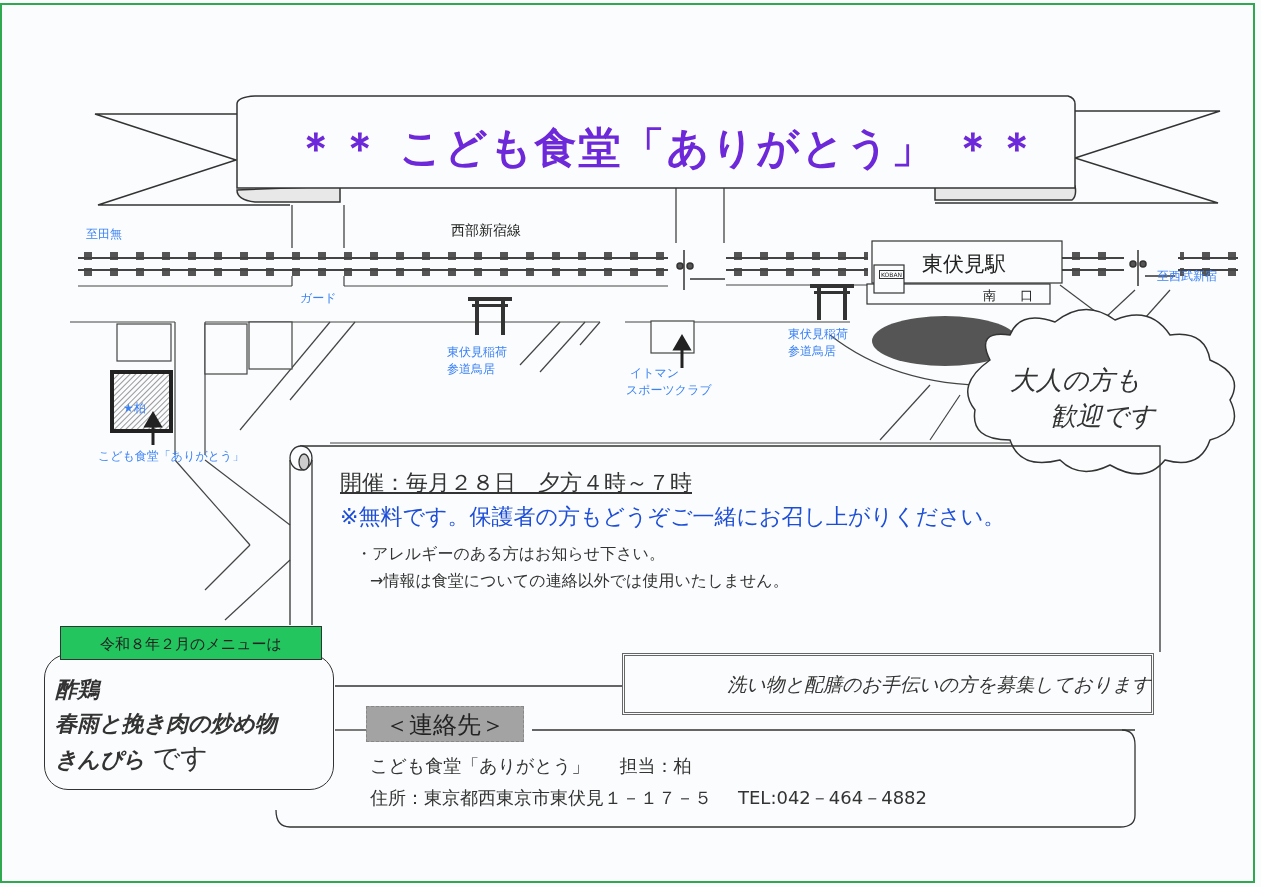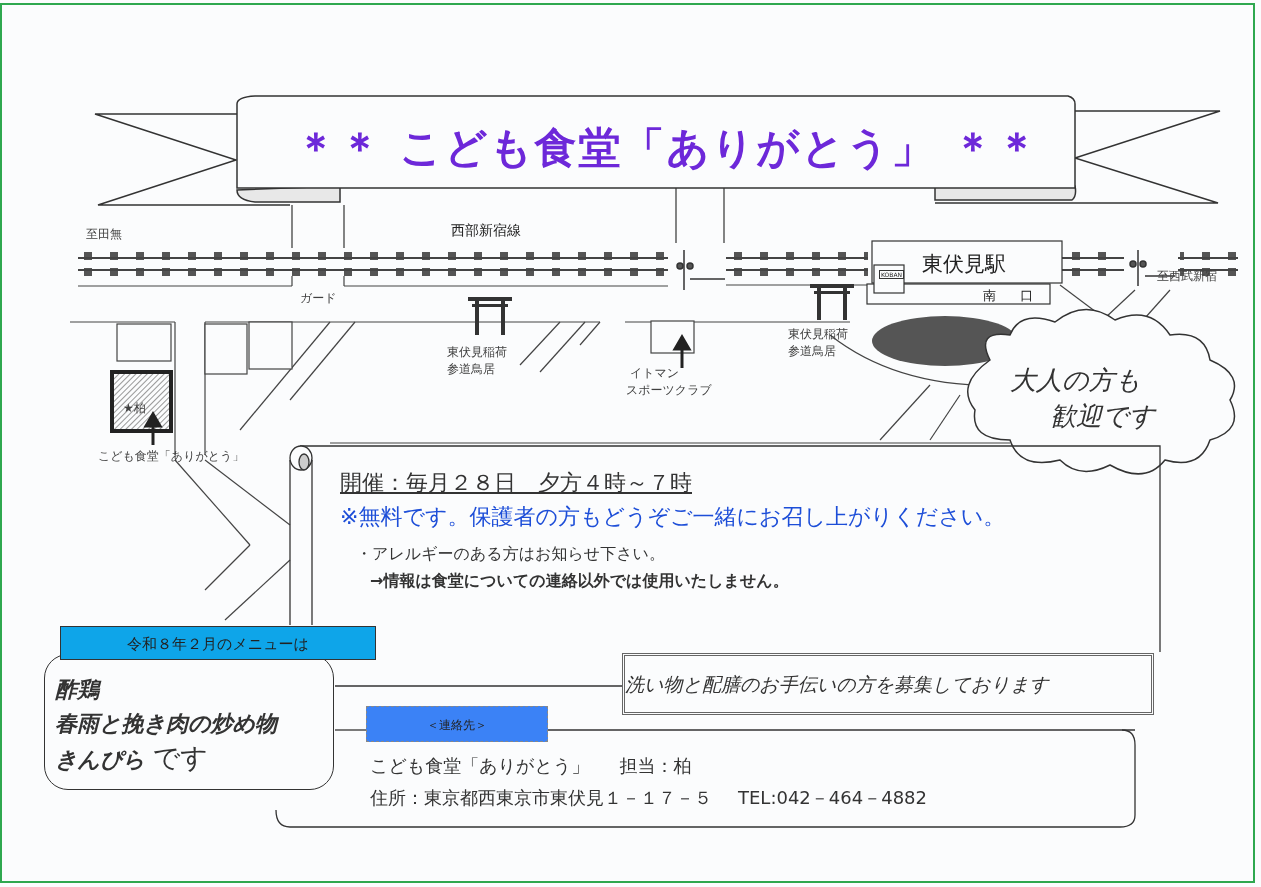--- a/index.html
+++ b/index.html
@@ -3,41 +3,41 @@
 <meta charset="utf-8">
 <style>
   html, body { margin: 0; padding: 0; background: #fbfcfd; }
   body { width: 1261px; height: 887px; position: relative; overflow: hidden;
          font-family: "DejaVu Sans", "Liberation Sans", sans-serif; color: #222; }
   .frame { position: absolute; left: 0; top: 3px; width: 1255px; height: 880px;
            border: 2px solid #2fa84f; box-sizing: border-box; }
   svg.map { position: absolute; left: 0; top: 0; }
   .abs { position: absolute; white-space: nowrap; }
   .title { left: 295px; top: 120px; font-size: 42px; font-weight: bold; letter-spacing: 2px; color: #6d28d9; }
-  .small { font-size: 12px; color: #404040; }
+  .small { font-size: 12px; color: #3b82f6; }
   .station { left: 922px; top: 250px; font-size: 21px; }
   .south { left: 983px; top: 287px; font-size: 13px; letter-spacing: 10px; }
   .koban { left: 879px; top: 270px; font-size: 6px; border: 1px solid #333; padding: 0 1px; }
   .cloud-text { left: 1010px; top: 362px; font-size: 26px; font-style: italic; line-height: 36px; color: #333; }
   .cloud-text .l2 { padding-left: 40px; display: block; }
   .info { left: 340px; top: 468px; }
   .info .h { font-size: 22px; text-decoration: underline; margin-bottom: 4px; color: #333; }
   .info .free { font-size: 22px; margin-bottom: 8px; color: #1d4ed8; }
   .info .b { font-size: 16px; line-height: 27px; padding-left: 16px; color: #333; }
-  .info .b.indent { padding-left: 30px; font-weight: bold; }
-  .menu-tag { left: 60px; top: 626px; width: 316px; height: 34px; border: 1.5px solid #333;
-              background: #0ea5e9; font-size: 15px; text-align: center; line-height: 34px; box-sizing: border-box; }
+  .info .b.indent { padding-left: 30px; }
+  .menu-tag { left: 60px; top: 626px; width: 262px; height: 34px; border: 1.5px solid #333;
+              background: #22c55e; font-size: 15px; text-align: center; line-height: 34px; box-sizing: border-box; }
   .menu-box { left: 44px; top: 654px; width: 290px; height: 136px; border: 1.5px solid #333;
               border-radius: 24px; box-sizing: border-box; padding: 14px 10px; }
   .menu-box .item { font-size: 22px; font-style: italic; font-weight: bold; line-height: 34px; color: #333; }
   .menu-box .suffix { font-style: normal; font-weight: normal; font-size: 27px; }
   .volunteer { left: 622px; top: 653px; width: 532px; height: 62px; border: 3px double #666;
-               box-sizing: border-box; text-align: left; line-height: 56px; font-size: 19px; font-style: italic; color: #333; }
-  .contact-tag { left: 366px; top: 706px; width: 182px; height: 36px; border: 1px dashed #888;
-                 text-align: center; line-height: 36px; font-size: 12px; background: #3b82f6; box-sizing: border-box; }
+               box-sizing: border-box; text-align: right; line-height: 56px; font-size: 19px; font-style: italic; color: #333; }
+  .contact-tag { left: 366px; top: 706px; width: 158px; height: 36px; border: 1px dashed #888;
+                 text-align: center; line-height: 36px; font-size: 24px; background: #a3a3a3; box-sizing: border-box; }
   .contact { left: 370px; top: 750px; font-size: 18px; line-height: 32px; color: #333; }
   .contact .sp { display: inline-block; width: 30px; }
   .contact .sp2 { display: inline-block; width: 26px; }
 </style>
 </head>
 <body>
 
 <div class="frame"></div>
 
 <svg class="map" width="1261" height="887">

